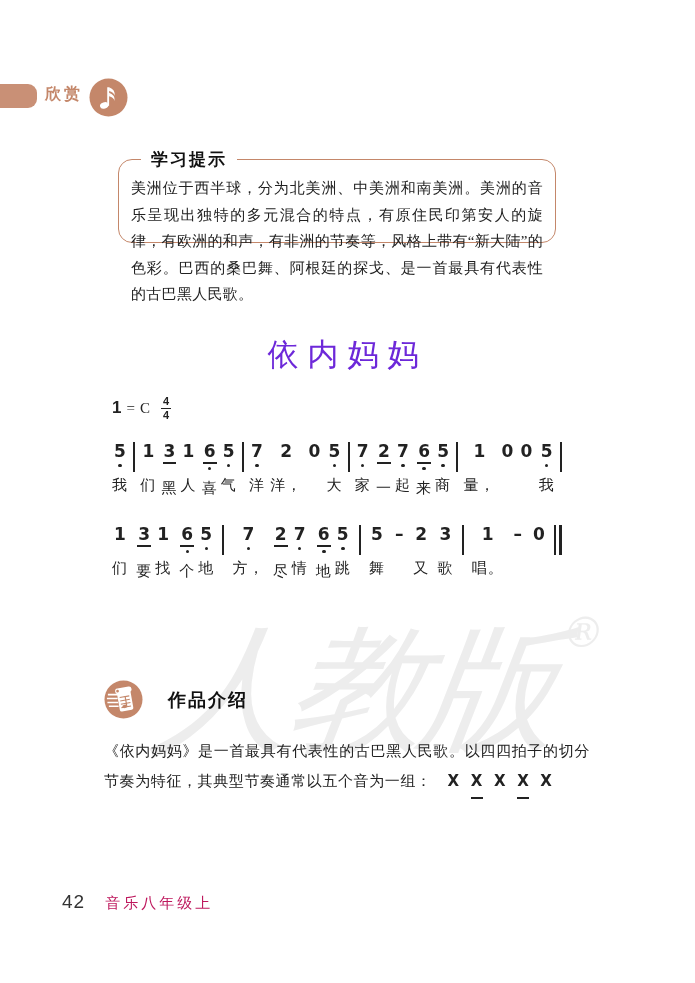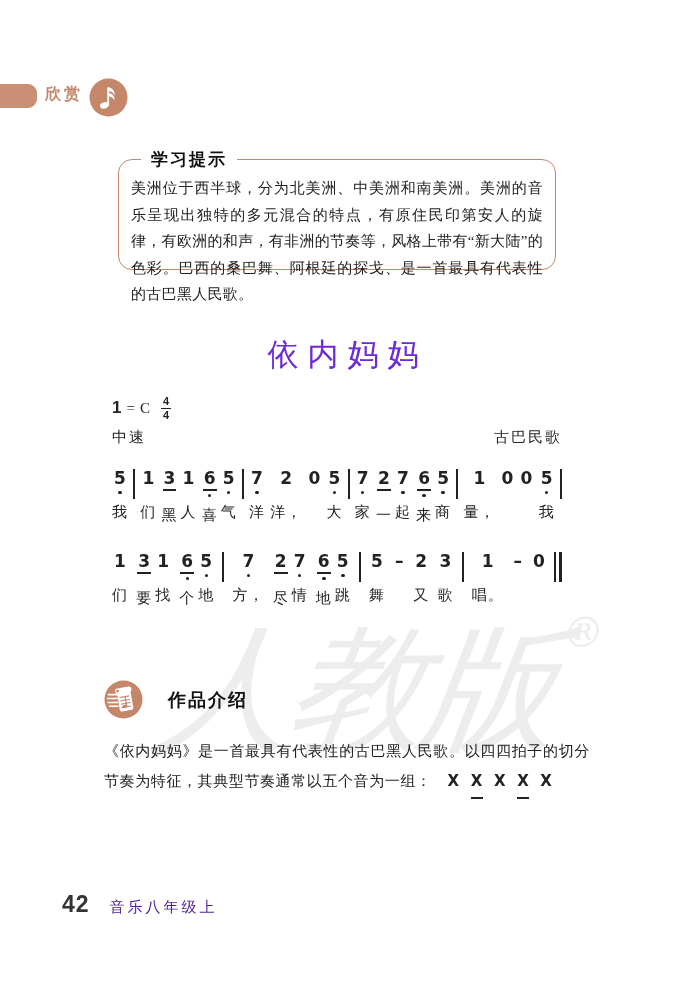--- a/index.html
+++ b/index.html
@@ -8,21 +8,21 @@
               font-family:"Liberation Sans", sans-serif; color:var(--ink); }
 
   
   .edge-tab { position:absolute; left:0; top:84px; width:37px; height:24px;
               background:var(--accent); border-radius:0 9px 9px 0; opacity:.92; }
   .hdr-label { position:absolute; left:45px; top:84px; font-size:16px; font-weight:bold;
                color:var(--accent); letter-spacing:3px; }
   .hdr-icon { position:absolute; left:89px; top:78px; width:39px; height:39px; }
 
   
-  .tips-box { position:absolute; left:118px; top:159px; width:438px; height:111px;
+  .tips-box { position:absolute; left:118px; top:159px; width:438px; height:84px;
               border:1.5px solid var(--accent); border-radius:14px; background:transparent; }
   .tips-title { position:absolute; top:-12px; left:22px; background:#fff; padding:0 10px;
                 font-size:17px; font-weight:bold; letter-spacing:2px; color:#111; }
   .tips-body { padding:15px 12px 0 12px; font-family:"Liberation Serif", serif;
                font-size:15px; line-height:26.5px; letter-spacing:.3px; text-align:justify; }
 
   
   .song-title { position:absolute; left:0; top:334px; width:100%; text-align:center;
                 font-family:"Liberation Serif", serif; font-size:31px; letter-spacing:9px; color:#6d28d9; }
   .score { position:absolute; left:112px; top:396px; width:450px; z-index:1; }
@@ -64,22 +64,22 @@
 
   
   .watermark { position:absolute; left:158px; top:598px; z-index:0; color:var(--wm);
                font-family:"DejaVu Serif", serif; font-style:italic; font-size:138px;
                letter-spacing:-6px; transform:skewX(-8deg); white-space:nowrap;
                user-select:none; pointer-events:none; }
   .watermark .reg { font-size:42px; vertical-align:90px; font-style:normal; letter-spacing:0; }
 
   
   .footer { position:absolute; left:62px; top:891px; display:flex; align-items:baseline; gap:20px; }
-  .page-num { font-size:23px; letter-spacing:1px; color:#333;font-weight:bold; }
-  .book-name { font-size:15px; letter-spacing:3px; color:#4c1d95;
+  .page-num { font-size:19px; letter-spacing:1px; color:#333; }
+  .book-name { font-size:15px; letter-spacing:3px; color:#be185d;
                font-family:"Liberation Serif", serif; }
 </style>
 </head>
 <body>
 
 <div class="watermark"><span>人教版</span><span class="reg">®</span></div>
 
 <div class="edge-tab"></div>
 <div class="hdr-label">欣赏</div>
 <div class="hdr-icon">
@@ -103,24 +103,20 @@
 
 <div class="score">
   <div class="key-row">
     <span class="key-root">1</span>
       <span class="key-eq">=</span>
       <span class="key-letter">C</span>
     <span class="frac">
       <span class="num">4</span>
       <span class="den">4</span>
     </span>
-  </div>
-  <div class="tempo-row">
-    <span>中速</span>
-    <span>古巴民歌</span>
   </div>
   <div>
       <div class="music-line">
         <div class="beat">
           <div class="note-col">
             <span class="digit">5</span>
             <span class="odot"></span>
             <span class="lyric">我</span>
           </div>
         </div>

